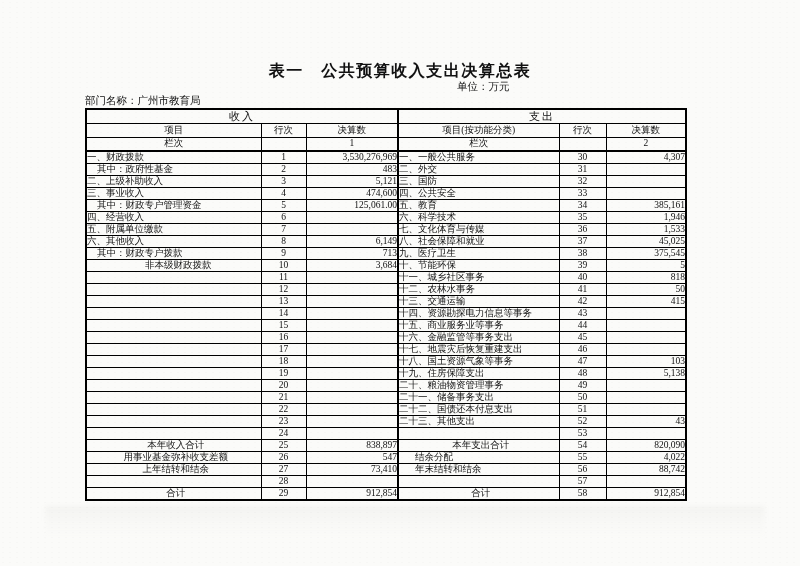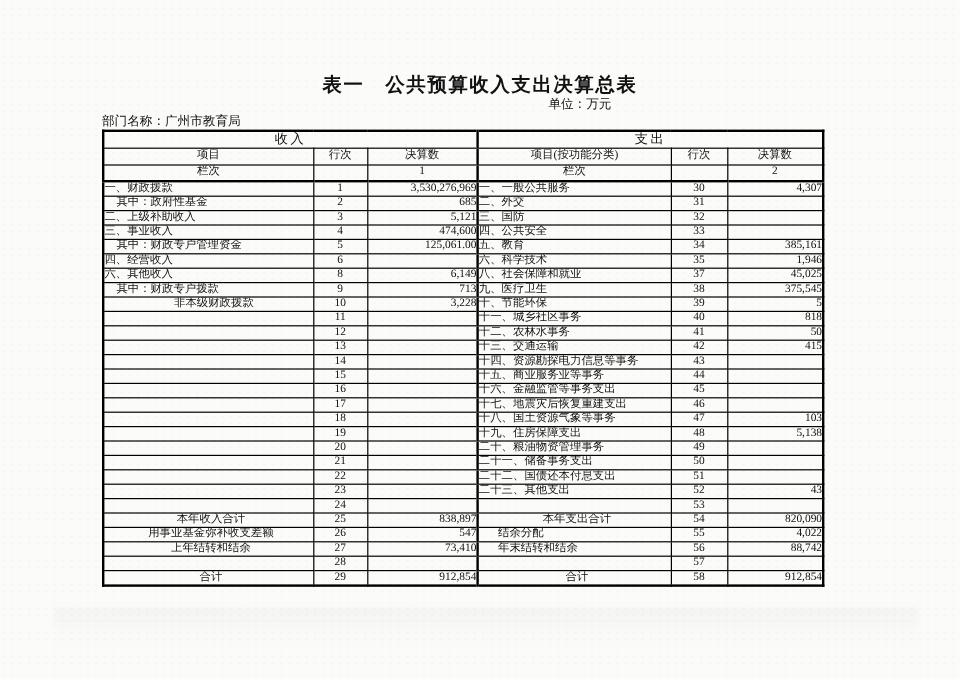--- a/index.html
+++ b/index.html
@@ -106,21 +106,21 @@
           <td class="item">一、财政拨款</td>
           <td class="rowno">1</td>
           <td class="amount">3,530,276,969</td>
           <td class="item div-l">一、一般公共服务</td>
           <td class="rowno">30</td>
           <td class="amount">4,307</td>
         </tr>
         <tr>
           <td class="item sub">其中：政府性基金</td>
           <td class="rowno">2</td>
-          <td class="amount">685</td>
+          <td class="amount">483</td>
           <td class="item div-l">二、外交</td>
           <td class="rowno">31</td>
           <td class="amount"></td>
         </tr>
         <tr>
           <td class="item">二、上级补助收入</td>
           <td class="rowno">3</td>
           <td class="amount">5,121</td>
           <td class="item div-l">三、国防</td>
           <td class="rowno">32</td>
@@ -144,39 +144,47 @@
         </tr>
         <tr>
           <td class="item">四、经营收入</td>
           <td class="rowno">6</td>
           <td class="amount"></td>
           <td class="item div-l">六、科学技术</td>
           <td class="rowno">35</td>
           <td class="amount">1,946</td>
         </tr>
         <tr>
+          <td class="item">五、附属单位缴款</td>
+          <td class="rowno">7</td>
+          <td class="amount"></td>
+          <td class="item div-l">七、文化体育与传媒</td>
+          <td class="rowno">36</td>
+          <td class="amount">1,533</td>
+        </tr>
+        <tr>
           <td class="item">六、其他收入</td>
           <td class="rowno">8</td>
           <td class="amount">6,149</td>
           <td class="item div-l">八、社会保障和就业</td>
           <td class="rowno">37</td>
           <td class="amount">45,025</td>
         </tr>
         <tr>
           <td class="item sub">其中：财政专户拨款</td>
           <td class="rowno">9</td>
           <td class="amount">713</td>
           <td class="item div-l">九、医疗卫生</td>
           <td class="rowno">38</td>
           <td class="amount">375,545</td>
         </tr>
         <tr>
           <td class="item sub2">非本级财政拨款</td>
           <td class="rowno">10</td>
-          <td class="amount">3,228</td>
+          <td class="amount">3,684</td>
           <td class="item div-l">十、节能环保</td>
           <td class="rowno">39</td>
           <td class="amount">5</td>
         </tr>
         <tr>
           <td class="item"></td>
           <td class="rowno">11</td>
           <td class="amount"></td>
           <td class="item div-l">十一、城乡社区事务</td>
           <td class="rowno">40</td>

